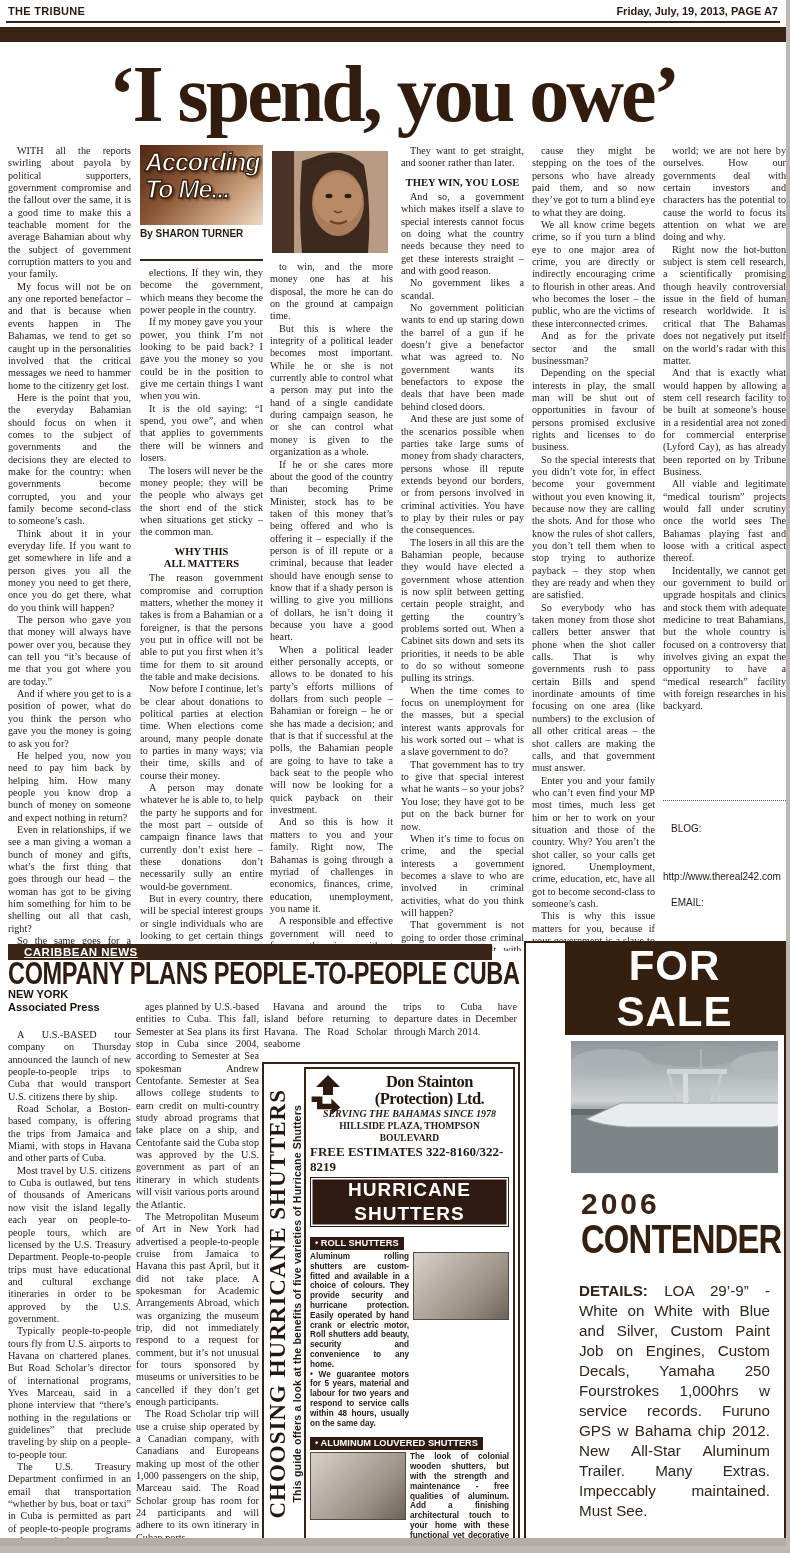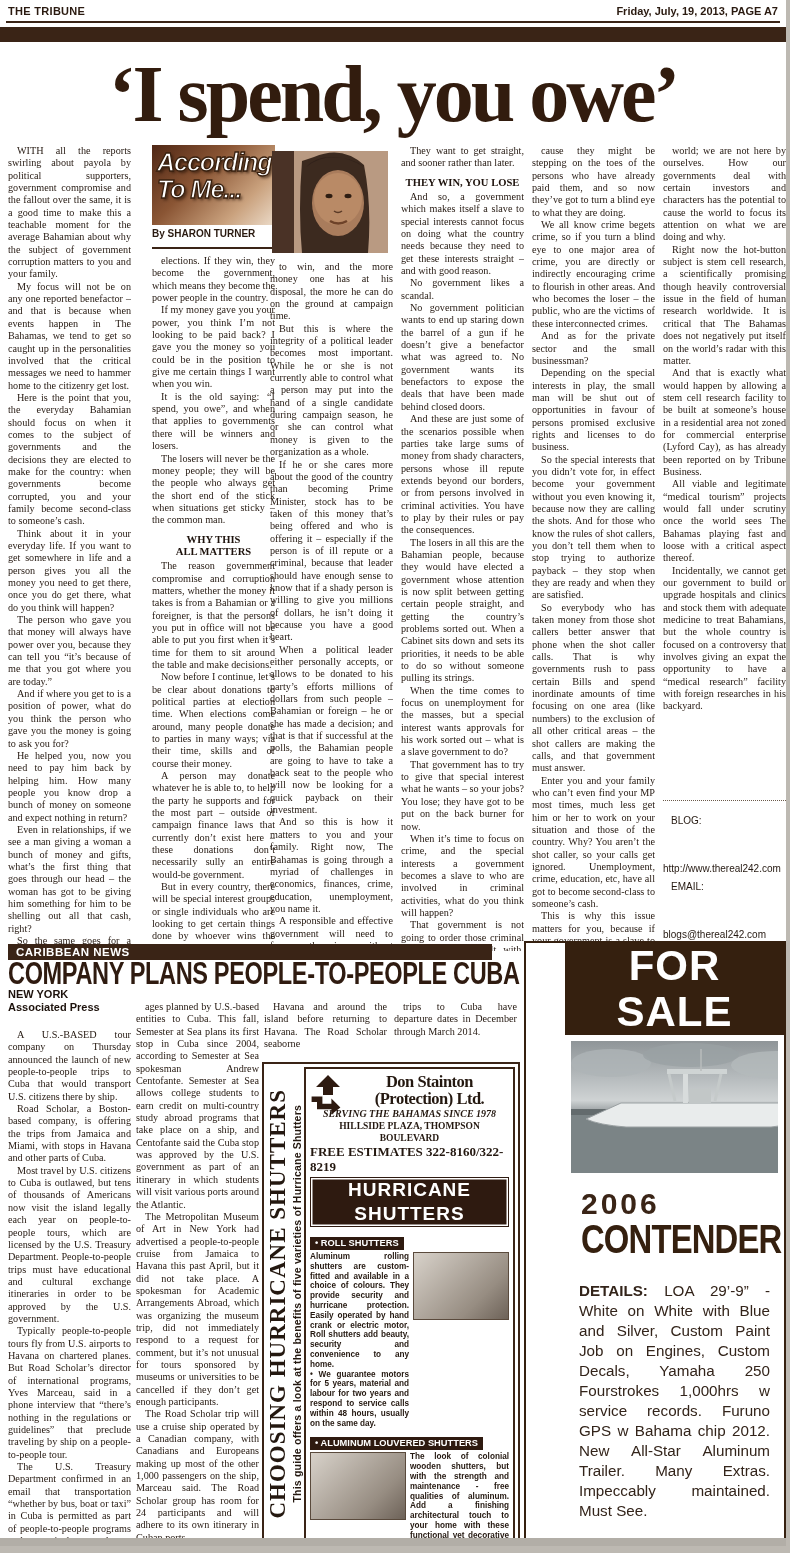--- a/index.html
+++ b/index.html
@@ -11,41 +11,41 @@
   .rule1{position:absolute;top:21px;left:6px;right:6px;height:2px;background:#3a2416;}
   .thickbar{position:absolute;top:27px;left:0;right:0;height:15px;background:#3a2416;}
   .headline{position:absolute;top:36px;left:0;right:0;text-align:center;
             font:bold 80px/92px "Liberation Serif",serif;color:#321c0e;letter-spacing:-3px;margin-top:12px;}
   
   .col{position:absolute;width:123px;top:132px;height:806px;overflow:hidden;
        font:10.2px/12.35px "Liberation Serif",serif;color:#241810;text-align:justify;margin-top:13px;}
   .col p{margin:0;text-indent:9px;}
   .col h4{margin:7px 0 2px;text-align:center;font:bold 10.6px/12.3px "Liberation Serif",serif;
           white-space:pre-line;color:#1d120c;}
-  .c1{left:8px}.c2{left:152px}.c3{left:270px}.c4{left:401px}.c5{left:532px}
+  .c1{left:8px}.c2{left:140px}.c3{left:270px}.c4{left:401px}.c5{left:532px}
   .c6{left:663px;height:660px;}
   
   .atm-box{width:129px;height:80px;margin-bottom:2px;padding:4px 0 0 5px;box-sizing:border-box;
            background:linear-gradient(135deg,#4f2715 0%,#8a5534 38%,#caa27e 72%,#f0e2d2 100%);}
   .atm-line{font:italic 800 25px/27px "Liberation Sans",sans-serif;color:#fff;
             -webkit-text-stroke:1.3px #38200f;text-shadow:2px 2px 3px rgba(40,20,8,.75);letter-spacing:-1px;}
   .atm-byline{font:bold 10px/14px "Liberation Sans",sans-serif;color:#2a1a10;
-              border-bottom:2px solid #3a2416;padding-bottom:6px;margin-bottom:6px;text-indent:0;}
+              border-bottom:2px solid #3a2416;padding-bottom:18px;margin-bottom:6px;text-indent:0;}
   
   .portrait{width:116px;height:102px;margin:6px 0 8px 2px;position:relative;overflow:hidden;
             background:linear-gradient(150deg,#4e3527 0%,#7d5c45 30%,#b8977d 62%,#ddc4ad 100%);}
   .portrait svg{position:absolute;inset:0;}
   
   .contact{position:absolute;left:663px;top:800px;width:123px;border-top:1px dotted #6b5a4a;
            padding-top:8px;font:10px/12px "Liberation Sans",sans-serif;color:#241810;}
   .contact div{word-break:break-all;margin-top:36px;}
-  .contact .lbl{margin-top:6px;text-indent:8px;}
+  .contact .lbl{margin-top:14px;text-indent:8px;}
   
   .carib-bar{position:absolute;left:8px;top:944px;width:484px;height:16px;background:#3a2416;
-             color:#fff;font:bold 11.5px/16px "Liberation Sans",sans-serif;padding-left:8px;box-sizing:border-box;letter-spacing:.5px;}
+             color:#fff;font:bold 11.5px/16px "Liberation Sans",sans-serif;padding-left:16px;box-sizing:border-box;letter-spacing:.5px;text-decoration:underline;}
   .carib-headline{position:absolute;left:8px;top:958px;white-space:nowrap;
                   font:bold 31px/32px "Liberation Sans",sans-serif;color:#2f1b10;
                   transform:scaleX(.76);transform-origin:left center;letter-spacing:-.5px;}
   .dateline{position:absolute;left:8px;top:988px;font:bold 11px/13px "Liberation Sans",sans-serif;color:#1d120c;}
   .cubacol{top:auto;}
   .cc1{left:8px;top:1016px;height:530px;}
   .cc2{left:136px;top:988px;height:558px;}
   .cc3{left:264px;top:988px;height:48px;}
   .cc4{left:394px;top:988px;height:60px;}
   

